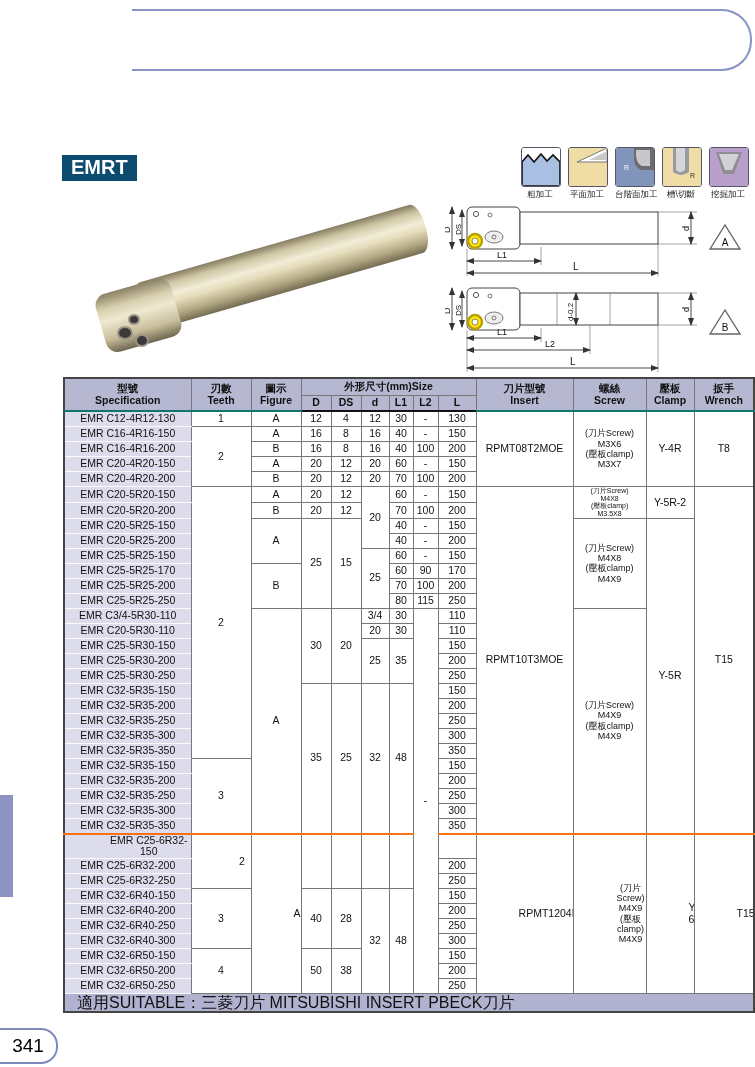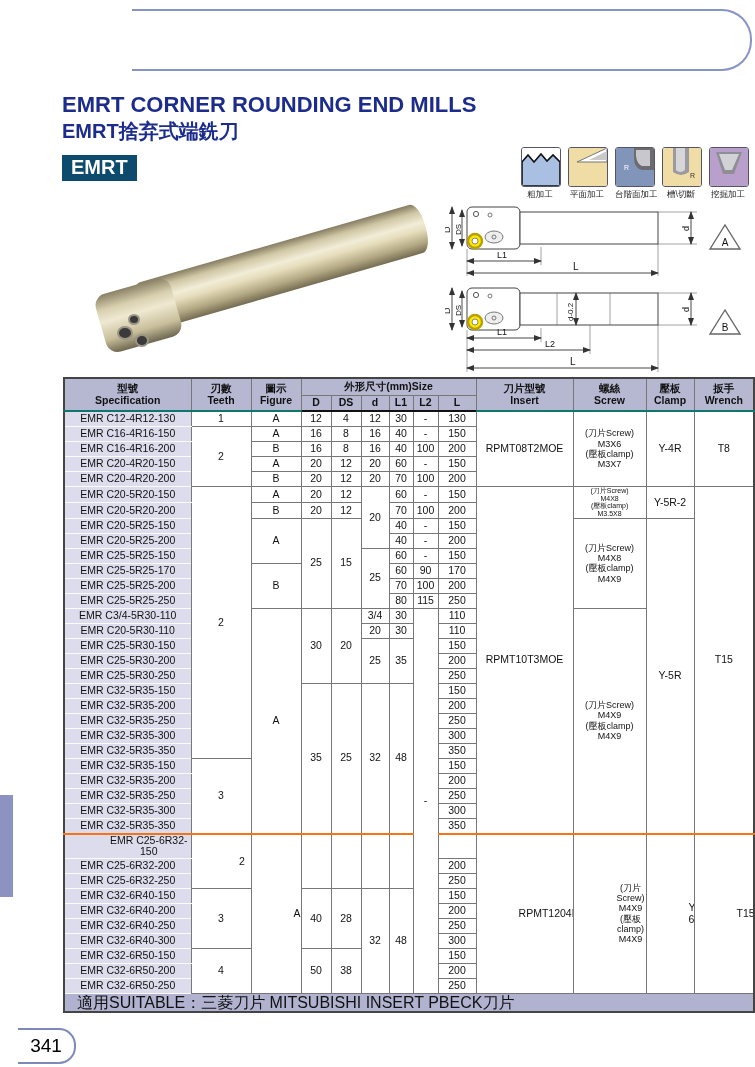--- a/index.html
+++ b/index.html
@@ -44,33 +44,31 @@
   .spec-table thead tr:last-child th{height:14px;border-bottom:2px solid #111;}
   .spec-table td{height:14px;}
   td.spec{background:#dddcec;border-bottom-color:#fbfbfd;font-size:10.5px;}
   td.scr{font-size:9px;line-height:1.15;}
   td.sm{font-size:7px;line-height:1.1;}
   tr.grp td{border-top:2px solid #f97316;padding-left:42px;}
   .spec-table tfoot td{background:#b0b2cf;text-align:left;padding-left:12px;height:17px;font-size:16px;}
   
   .side-tab{position:absolute;left:0;top:795px;width:13px;height:102px;background:#8d93c1;}
   .pagenum-pill{position:absolute;left:0;top:1028px;width:56px;height:32px;border:2px solid #7d89bb;
-                border-left:none;border-radius:0 17px 17px 0;display:flex;align-items:center;justify-content:center;margin-left:18px;}
+                border-left:none;border-radius:0 17px 17px 0;display:flex;align-items:center;justify-content:center;}
   .pagenum-pill span{font-size:19px;color:#000;}
   svg text{font-family:"Liberation Sans","DejaVu Sans",sans-serif;}
 </style>
 </head>
 <body>
 
 <div class="page">
 
   <div class="title-box"></div>
 
-  <h2 class="heading-en">EMRT CORNER ROUNDING END MILLS</h2>
-  <h3 class="heading-zh">EMRT捨弃式端銑刀</h3>
 
   <div class="badge">EMRT</div>
 
   <div class="icons">
     <div class="micon">
       <svg width="38" height="38" viewBox="0 0 38 38">
         <rect x="0" y="0" width="38" height="38" fill="#fff"></rect>
         <path d="M0,14 L6,7 L12,14 L19,6 L25,13 L31,7 L38,14 L38,38 L0,38 Z" fill="#a9c0e2" stroke="#111" stroke-width="1.6"></path>
       </svg>
       <div class="ilabel">粗加工</div>

